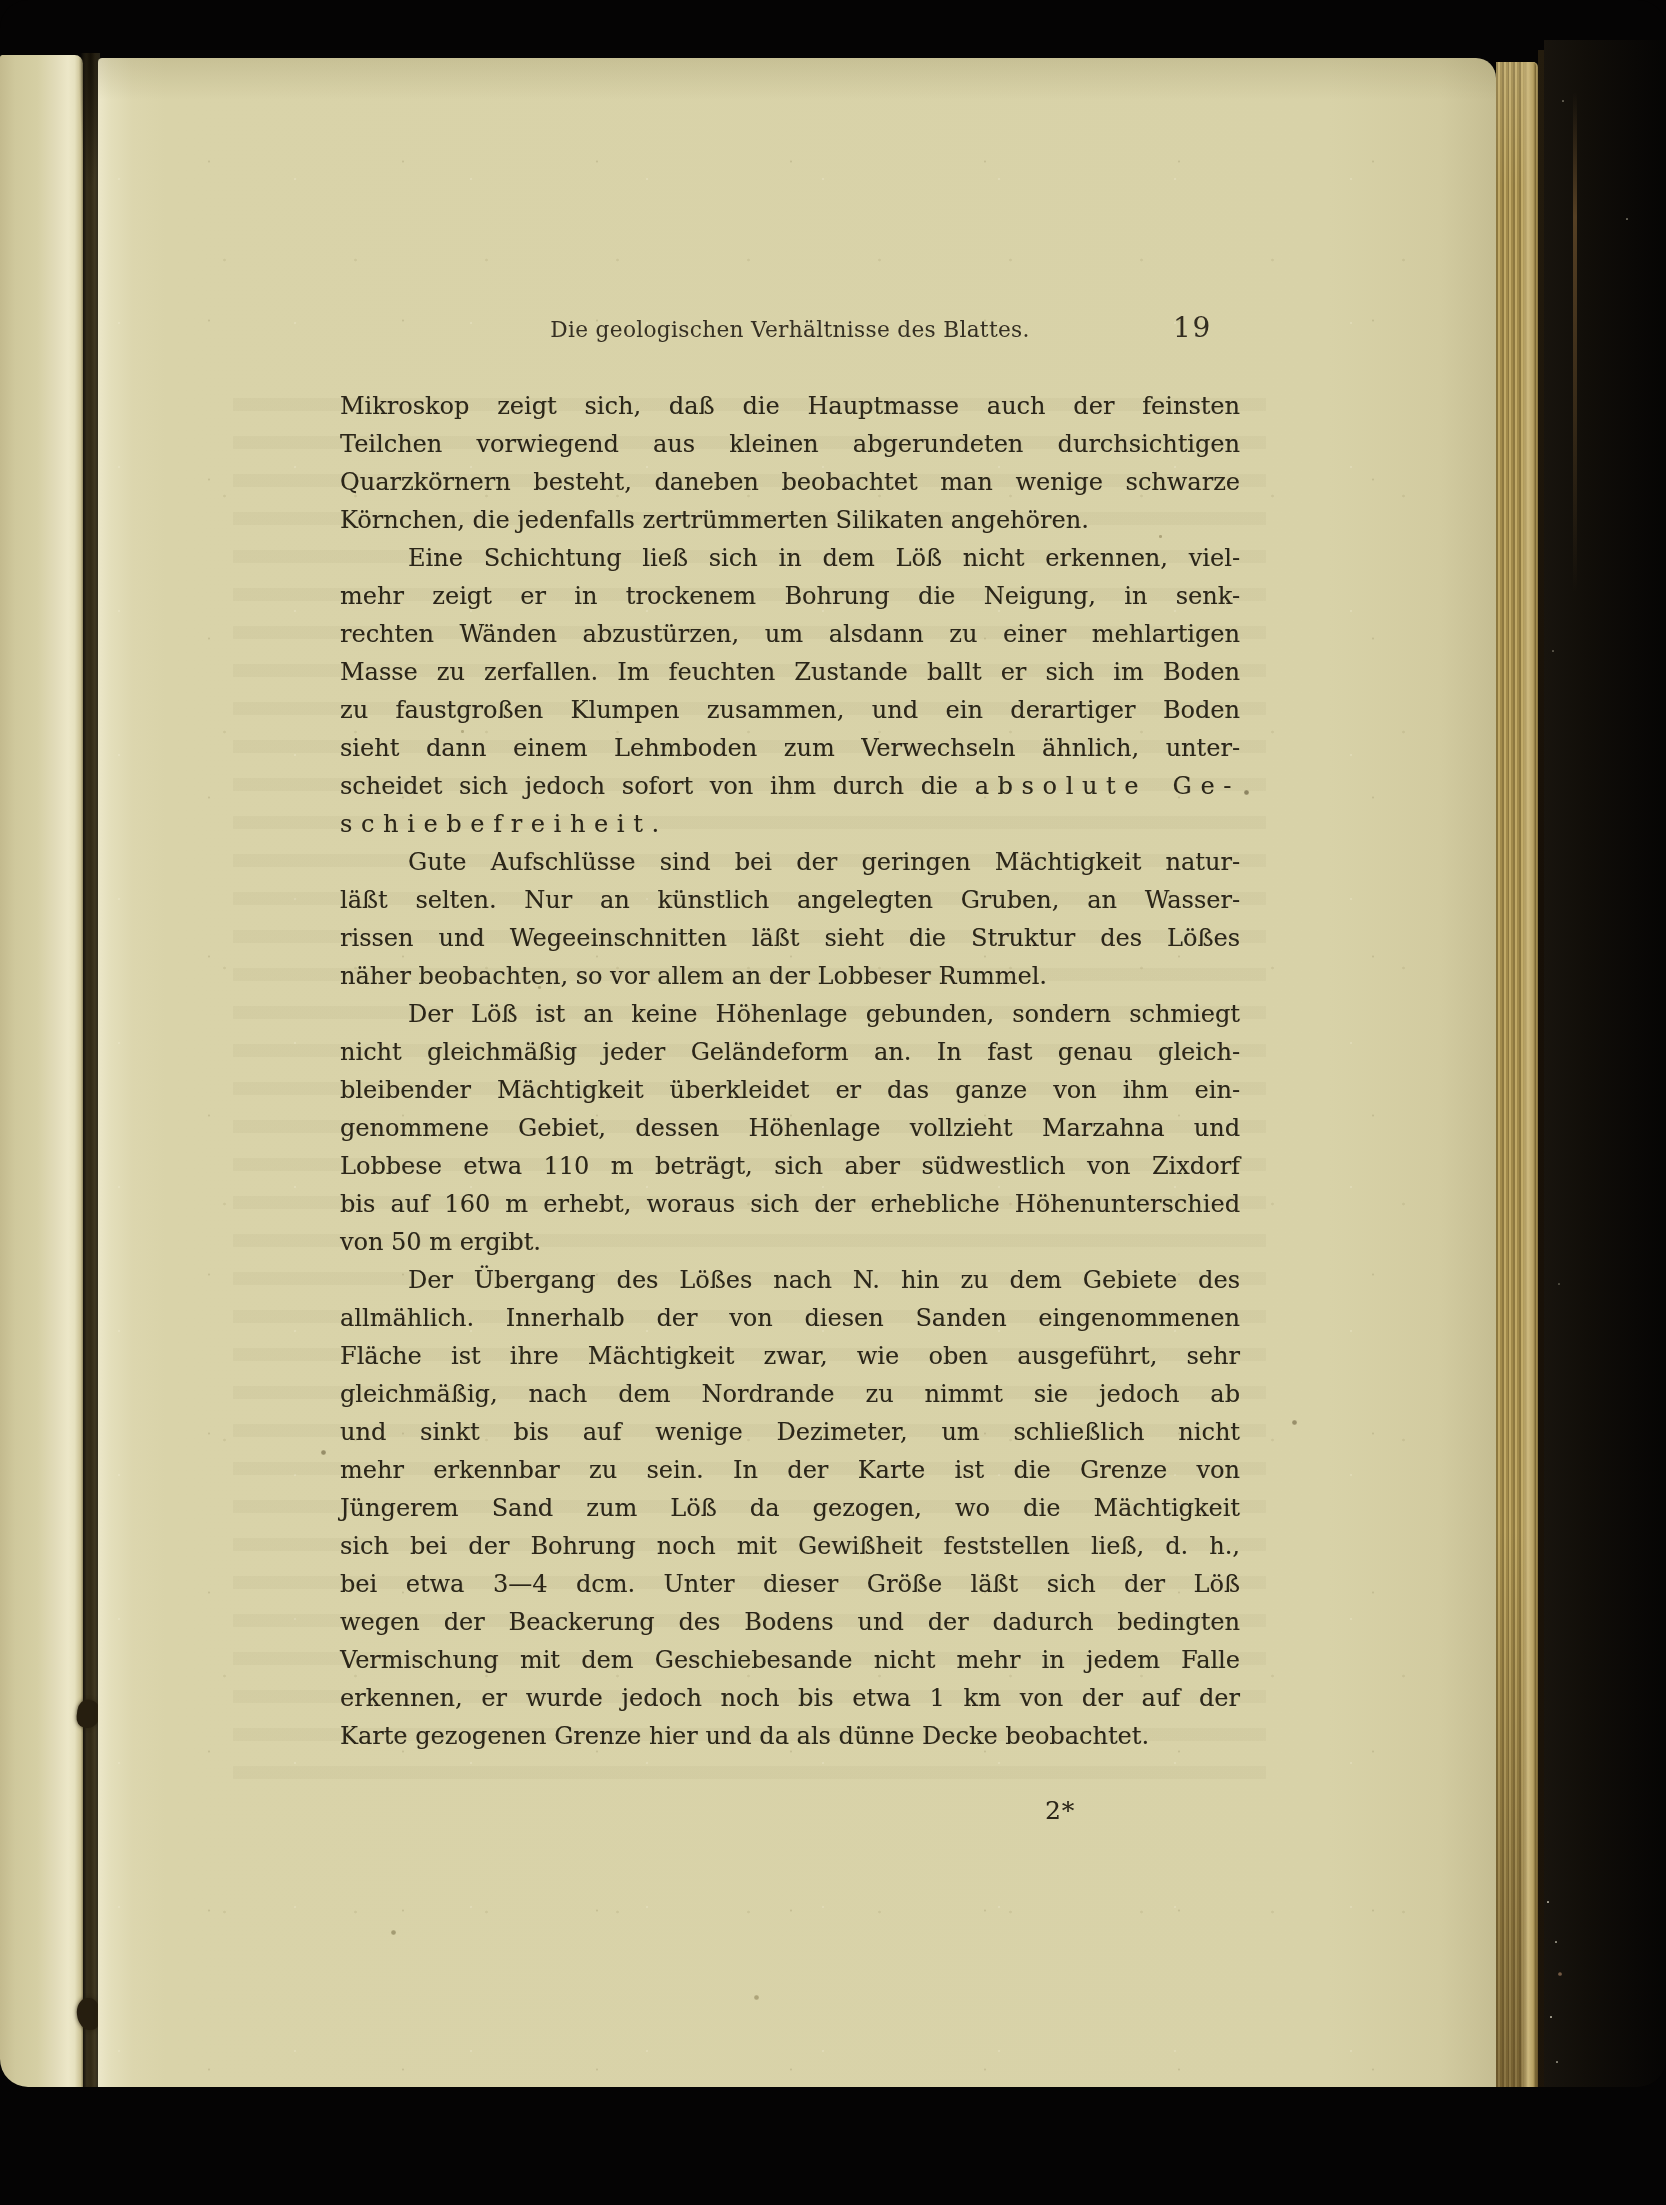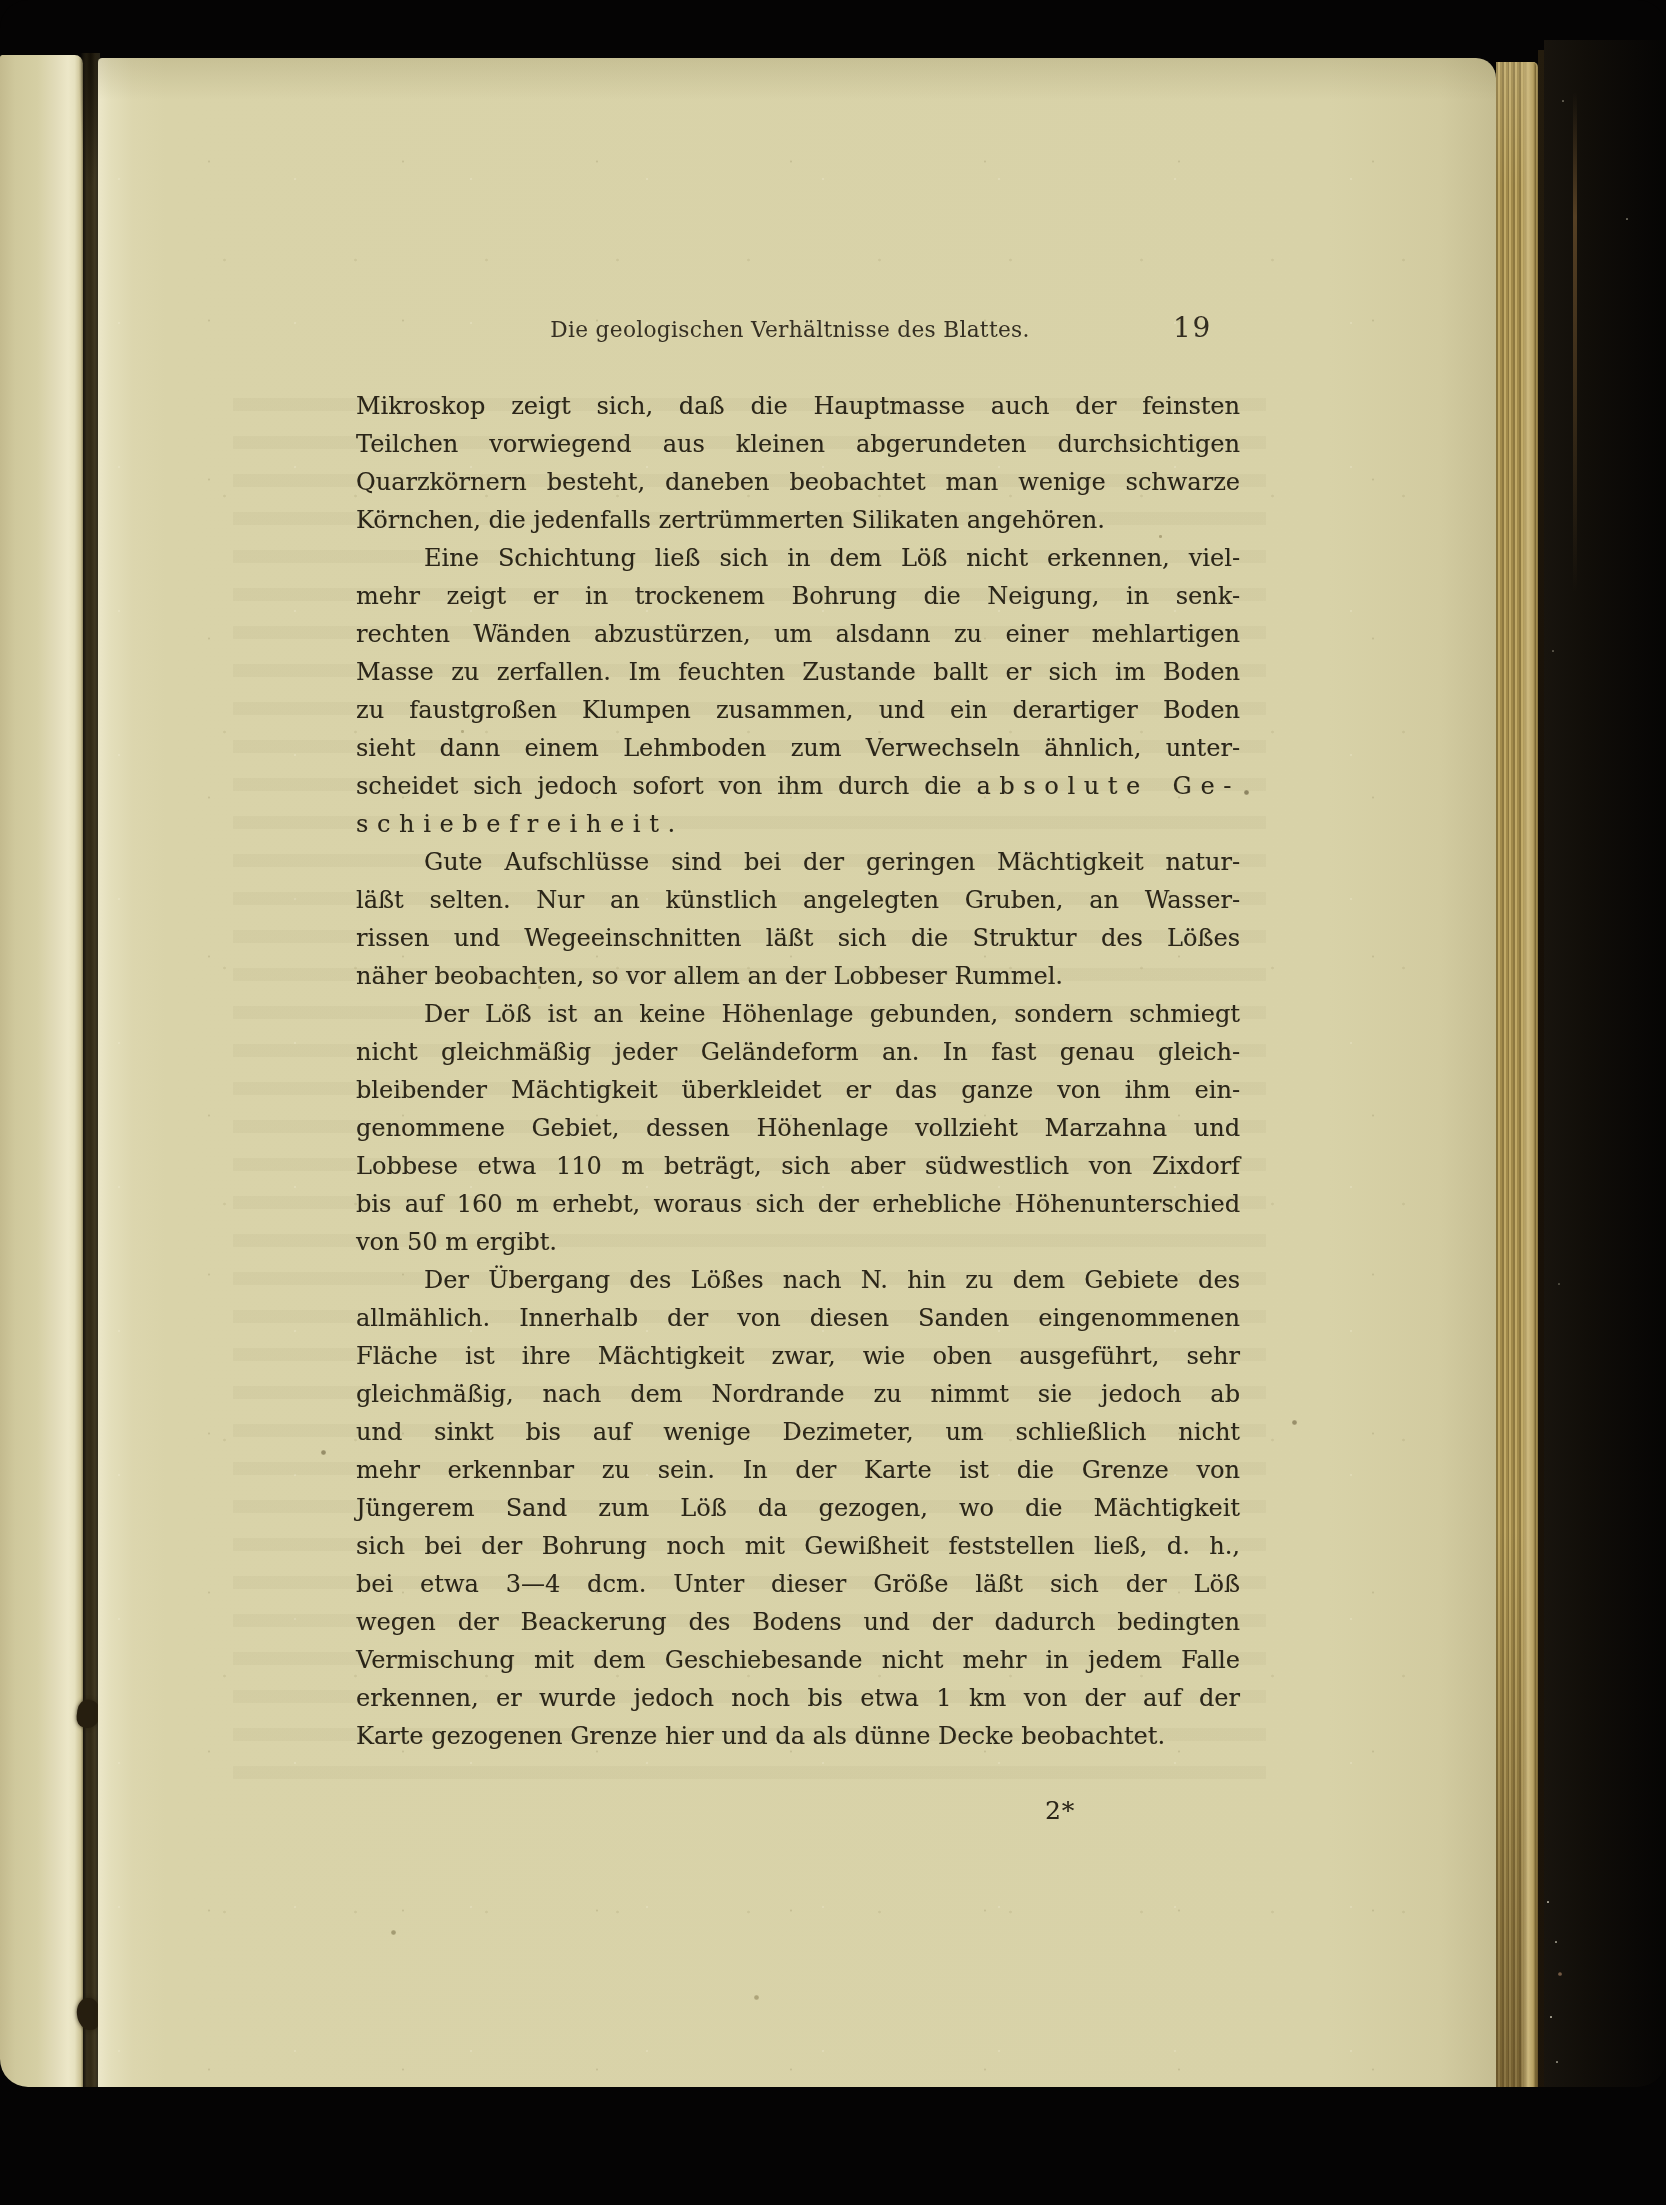--- a/index.html
+++ b/index.html
@@ -63,21 +63,21 @@
       1556px 2061px 0 0 rgba(232,227,206,.55),1549px 2099px 0 0 rgba(232,227,206,.6),
       1562px 100px 0 0 rgba(220,214,190,.4),1626px 218px 0 0 rgba(220,214,190,.45),
       1552px 650px 0 0 rgba(220,214,190,.35),1558px 1283px 0 0 rgba(220,214,190,.3);}
 
   
   .running-head{position:absolute;left:340px;top:313px;width:900px;height:33px;line-height:33px;
     font-size:21.7px;color:#352f23;letter-spacing:0.3px;text-align:center;}
   .folio{position:absolute;right:28px;top:-1.7px;font-size:28px;letter-spacing:1.7px;color:#332d21;}
   .bodytext{position:absolute;left:340px;top:387px;width:900px;font-size:24px;color:#2b2619;}
   .ln{height:38px;line-height:38px;box-sizing:border-box;text-align:justify;text-align-last:justify;
-      text-shadow:0.3px 0.4px 0.5px rgba(43,38,25,.3);margin-left:16px;}
+      text-shadow:0.3px 0.4px 0.5px rgba(43,38,25,.3);}
   .ln.last{text-align-last:left;}
   .ln.ind{padding-left:68px;}
   .sperr{letter-spacing:.36em;}
   .sig{position:absolute;left:1045px;top:1796px;font-size:25px;color:#2b2619;letter-spacing:0.8px;
        text-shadow:0.3px 0.4px 0.5px rgba(43,38,25,.3);}
 </style>
 </head>
 <body>
 
 <div class="scene">
@@ -123,21 +123,21 @@
         <span>scheidet sich jedoch sofort von ihm durch die </span><span class="sperr">absolute Ge-</span>
       </div>
       <div class="ln last">
         <span class="sperr">schiebefreiheit.</span>
       </div>
     </div>
 
     <div>
       <div class="ln ind">Gute Aufschlüsse sind bei der geringen Mächtigkeit natur-</div>
       <div class="ln">läßt selten. Nur an künstlich angelegten Gruben, an Wasser-</div>
-      <div class="ln">rissen und Wegeeinschnitten läßt sich die Struktur des Lößes</div>
+      <div class="ln">rissen und Wegeeinschnitten läßt sieht die Struktur des Lößes</div>
       <div class="ln last">näher beobachten, so vor allem an der Lobbeser Rummel.</div>
     </div>
 
     <div>
       <div class="ln ind">Der Löß ist an keine Höhenlage gebunden, sondern schmiegt</div>
       <div class="ln">nicht gleichmäßig jeder Geländeform an. In fast genau gleich-</div>
       <div class="ln">bleibender Mächtigkeit überkleidet er das ganze von ihm ein-</div>
       <div class="ln">genommene Gebiet, dessen Höhenlage vollzieht Marzahna und</div>
       <div class="ln">Lobbese etwa 110 m beträgt, sich aber südwestlich von Zixdorf</div>
       <div class="ln">bis auf 160 m erhebt, woraus sich der erhebliche Höhenunterschied</div>

